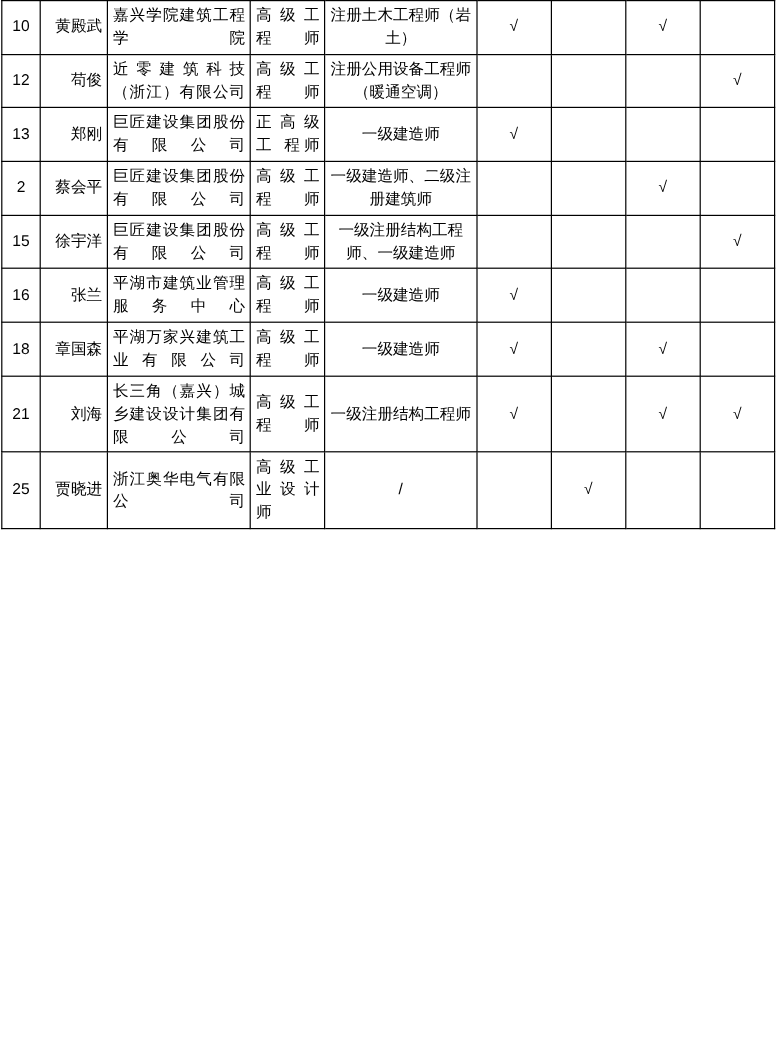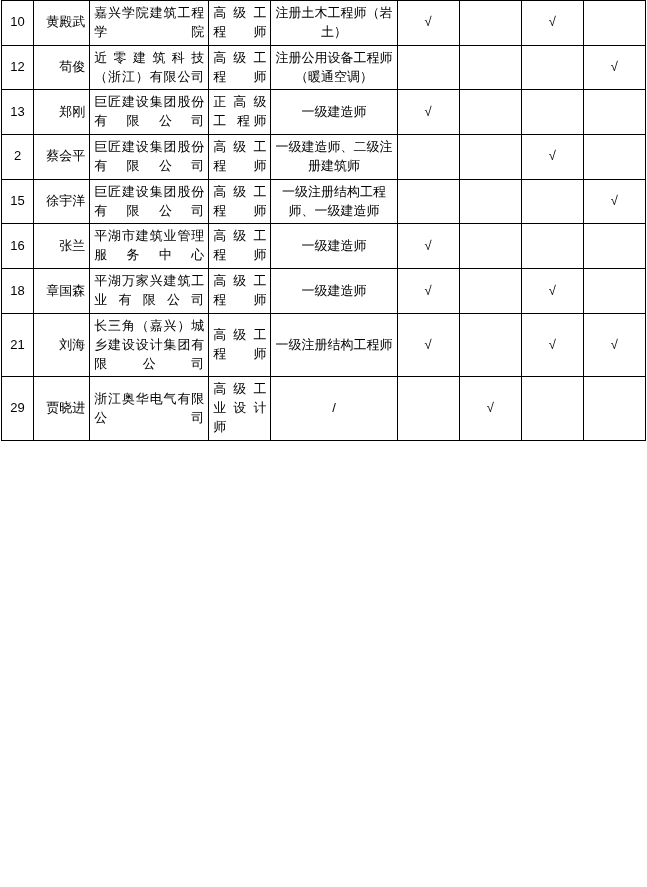--- a/index.html
+++ b/index.html
@@ -170,21 +170,21 @@
       <td class="name">刘海</td>
       <td class="org">长三角（嘉兴）城乡建设设计集团有限公司</td>
       <td class="title">高 级 工 程 师</td>
       <td class="cert">一级注册结构工程师</td>
       <td class="mark">√</td>
       <td class="mark"></td>
       <td class="mark">√</td>
       <td class="mark">√</td>
     </tr>
     <tr>
-      <td class="index">29</td>
+      <td class="index">25</td>
       <td class="name">贾晓进</td>
       <td class="org">浙江奥华电气有限公司</td>
       <td class="title">高 级 工 业 设 计 师</td>
       <td class="cert">/</td>
       <td class="mark"></td>
       <td class="mark">√</td>
       <td class="mark"></td>
       <td class="mark"></td>
     </tr>
   </tbody>

